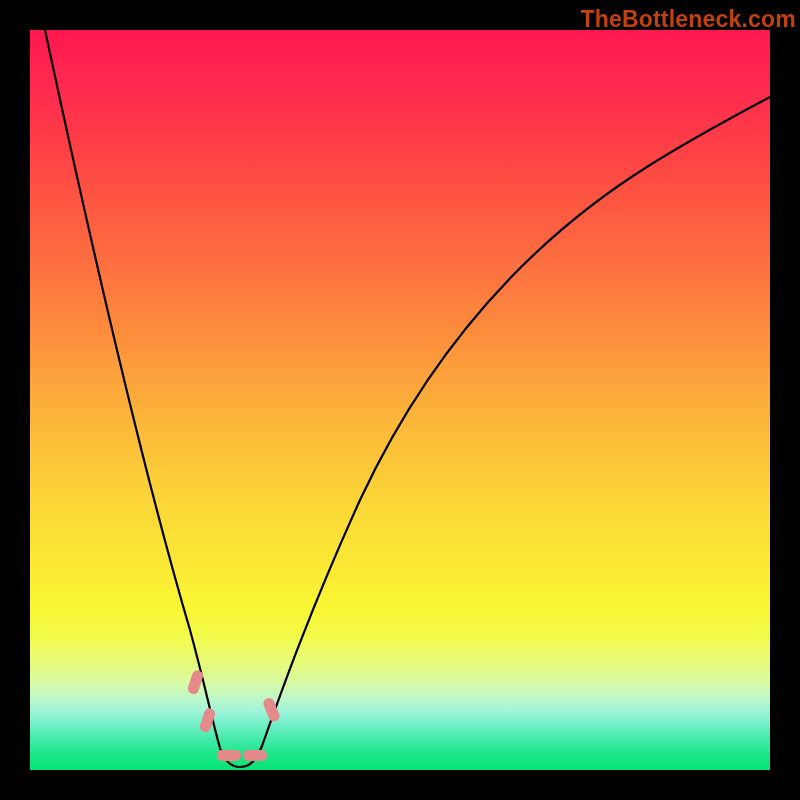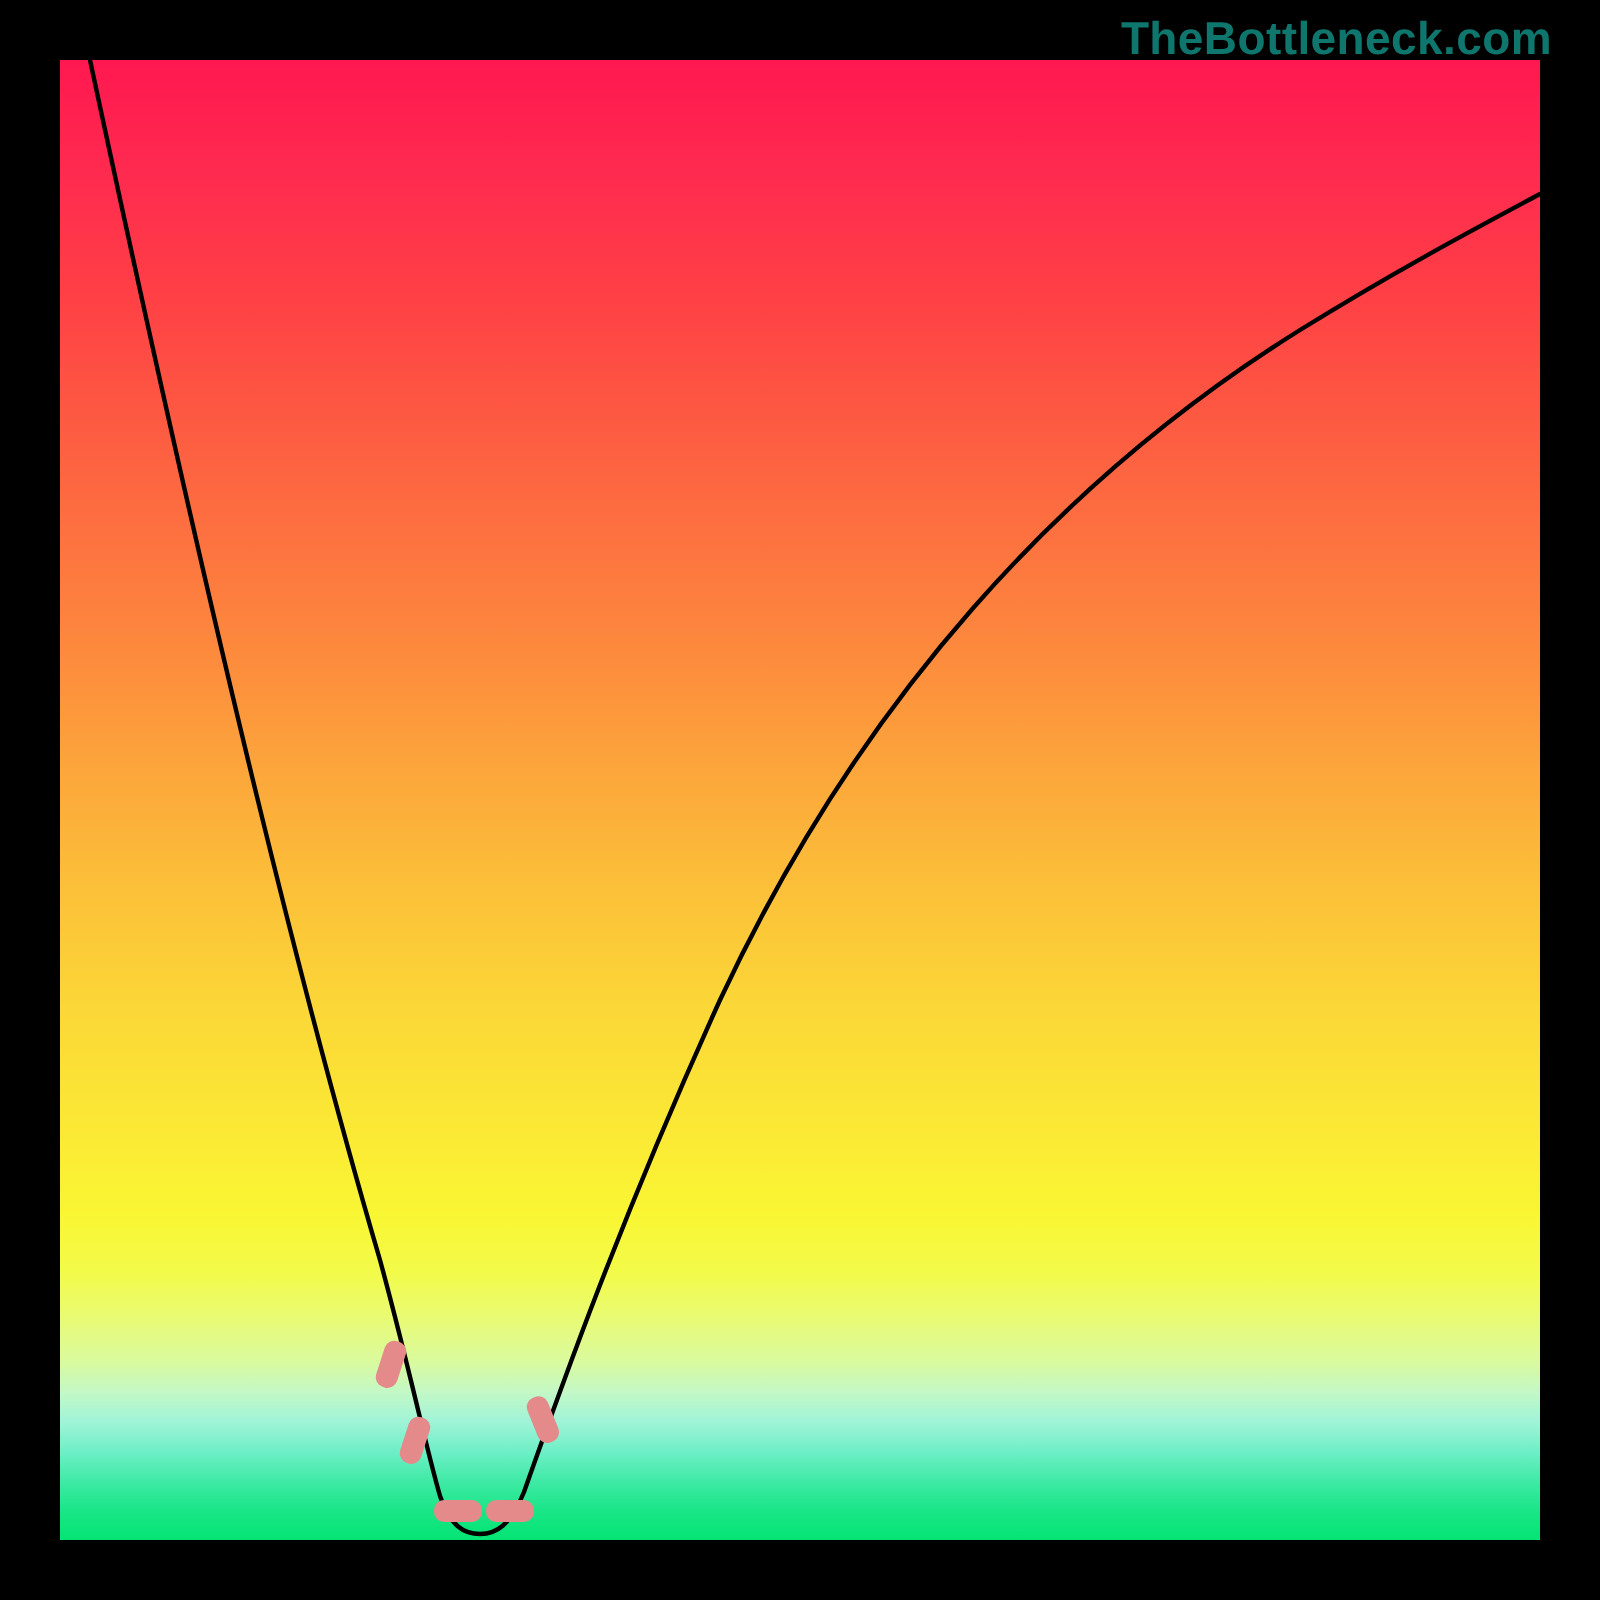--- a/index.html
+++ b/index.html
@@ -35,25 +35,25 @@
       #a0f4d8 92%,
       #6fefc7 94%,
       #40eaa6 96%,
       #1ae687 98%,
       #04e474 100%
     );
   }
   .watermark {
     position: absolute;
     top: 6px;
-    right: 24px;
+    right: 4px;
     font-family: Arial, Helvetica, sans-serif;
     font-size: 23px;
     font-weight: bold;
-    color: #0f766e;
+    color: #c2410c;
     letter-spacing: 0.2px;
   }
   svg.curve {
     position: absolute;
     left: 0;
     top: 0;
     width: 740px;
     height: 740px;
   }
   .tick {

